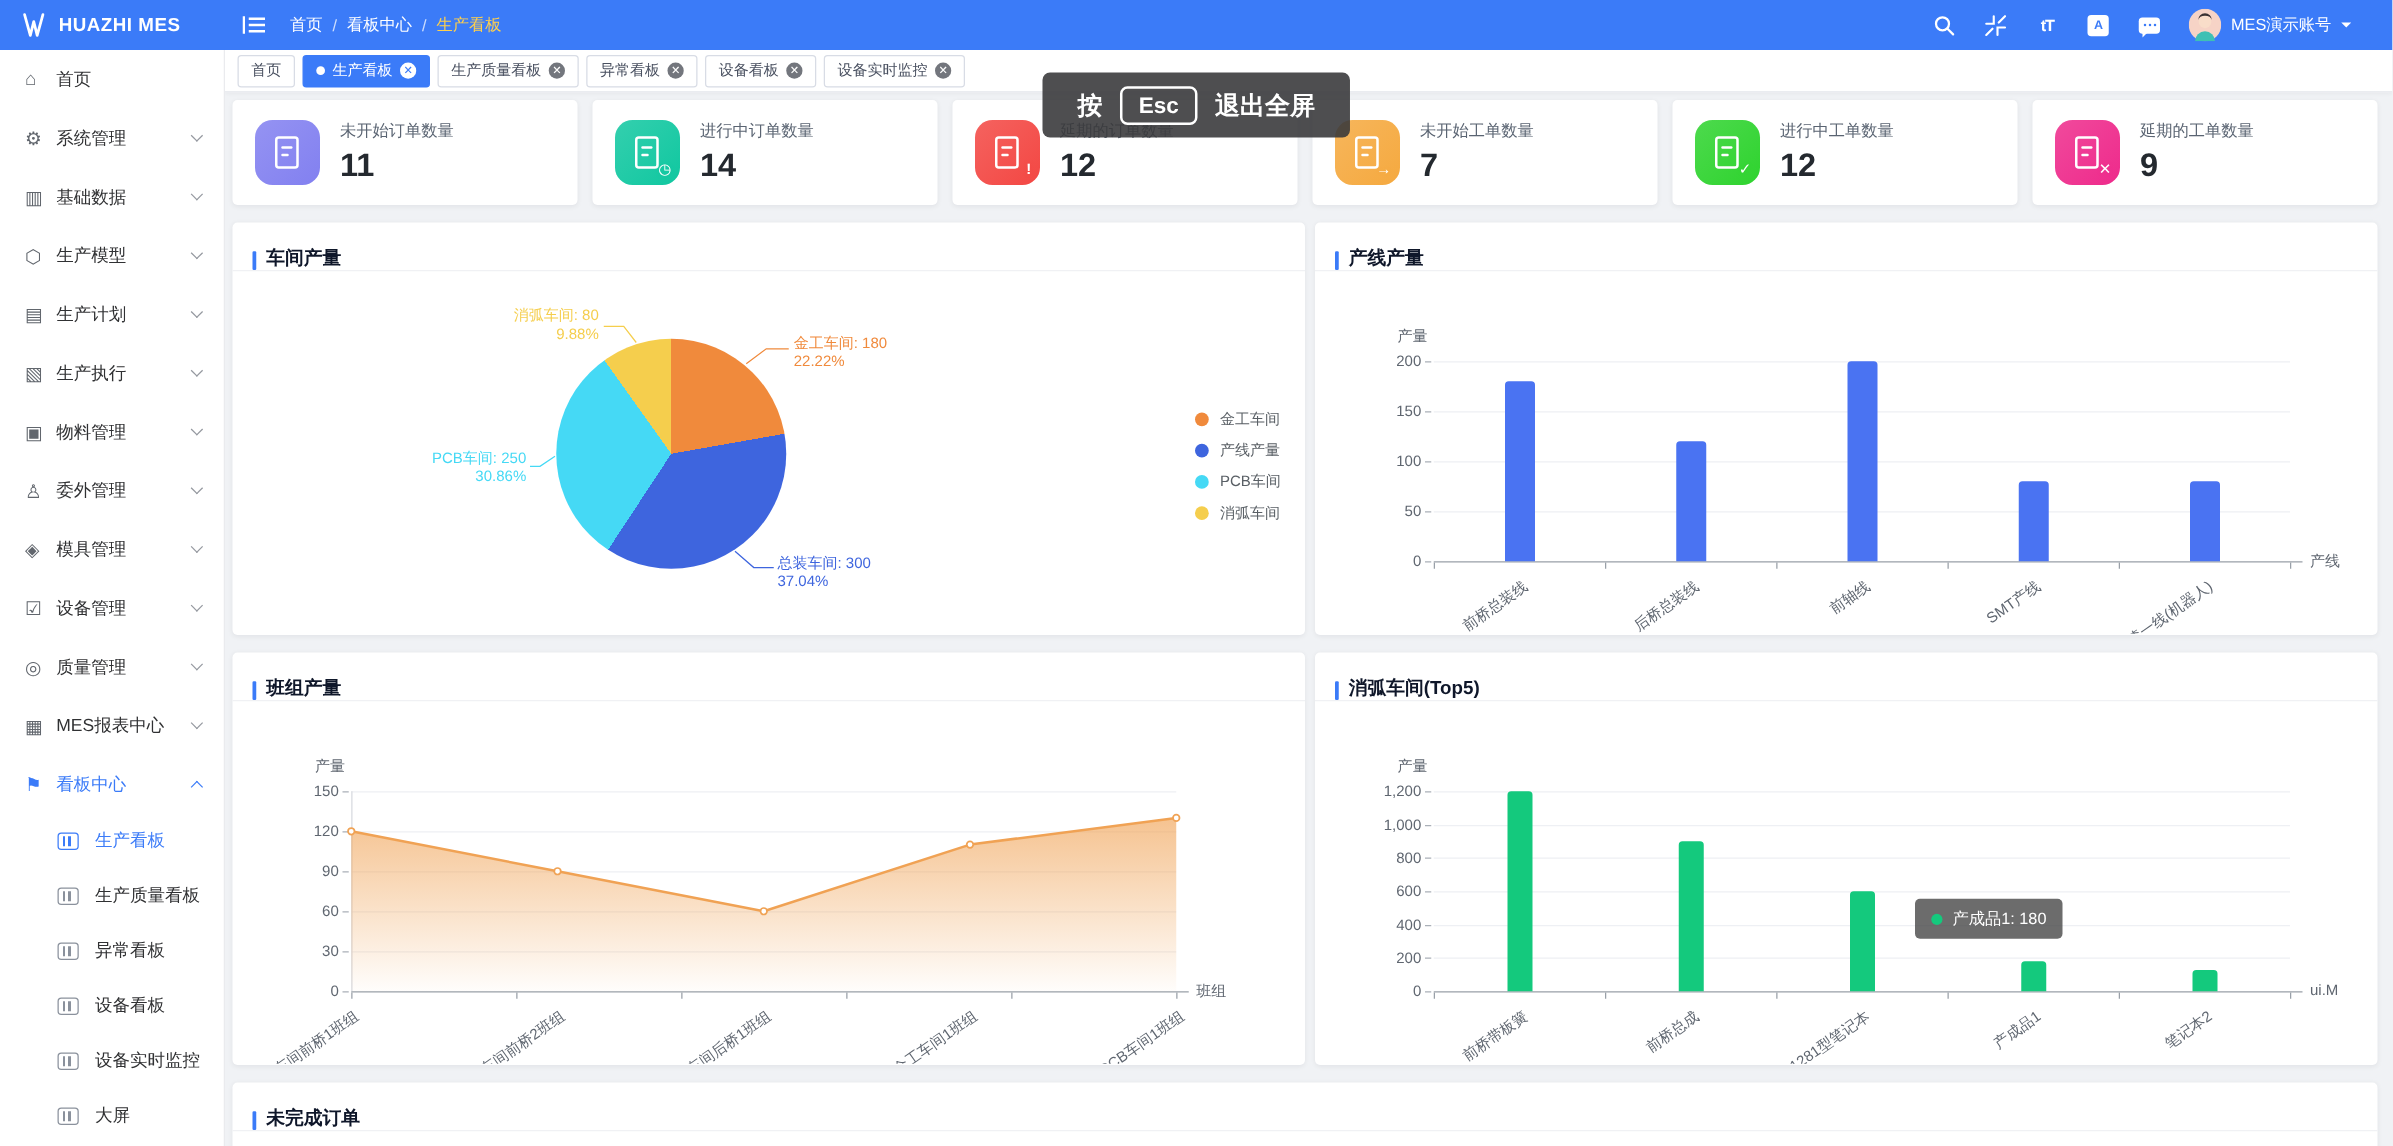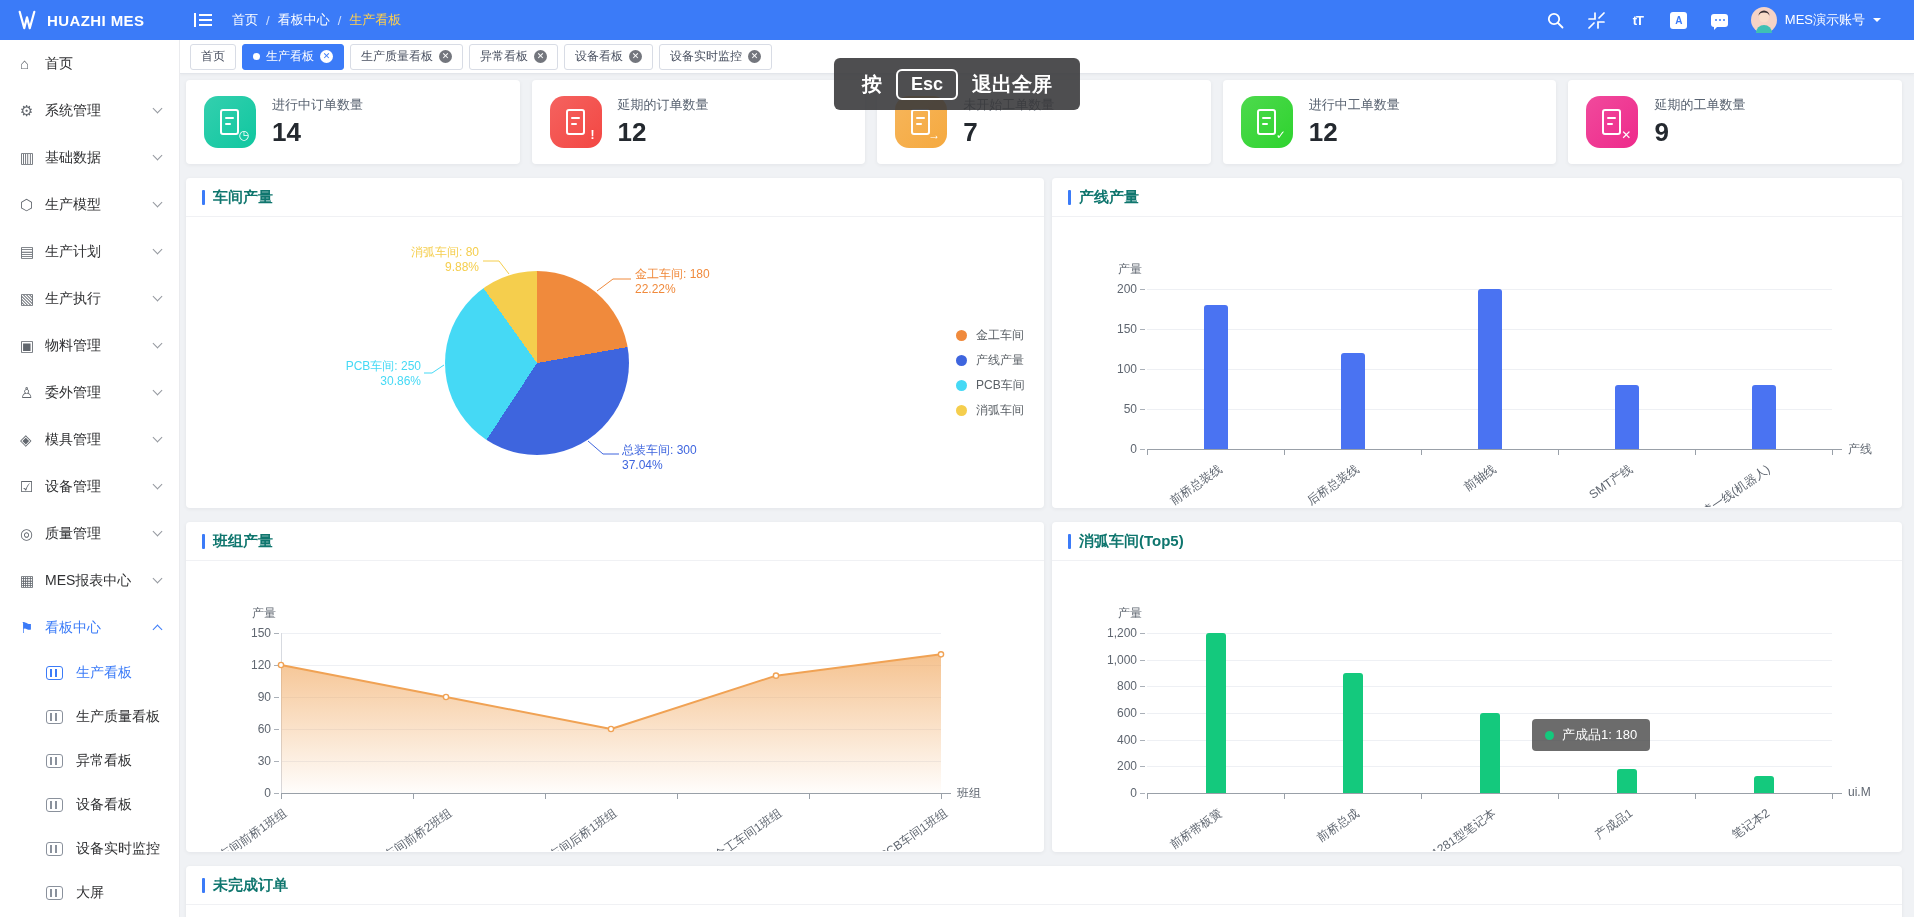--- a/index.html
+++ b/index.html
@@ -61,21 +61,21 @@
   .stat-doc{position:absolute;left:16px;top:13px;width:19px;height:26px;border:2px solid #fff;border-radius:3px}
   .stat-doc::before,.stat-doc::after{content:"";position:absolute;left:3px;height:2px;background:#fff;border-radius:1px}
   .stat-doc::before{top:6px;width:9px}
   .stat-doc::after{top:12px;width:6px}
   .stat-badge{position:absolute;right:7px;bottom:7px;font-size:12px;font-weight:bold;color:#fff;line-height:1}
   .stat-info .lbl{font-size:13px;color:#5a6472}
   .stat-info .val{font-size:26px;font-weight:bold;color:#24292f;margin-top:3px}
 
   
   .card{position:absolute;background:#fff;border-radius:4px;box-shadow:0 1px 4px rgba(0,21,41,.06)}
-  .card-hd{height:39px;display:flex;align-items:center;padding:0 16px;border-bottom:1px solid #f0f1f4;font-size:15px;font-weight:bold;color:#0f766e;gap:8px}
+  .card-hd{height:39px;display:flex;align-items:flex-end;padding:0 16px;border-bottom:1px solid #f0f1f4;font-size:15px;font-weight:bold;color:#0f172a;gap:8px}
   .accent{width:3px;height:15px;background:#3b7bf8;border-radius:1px;flex:0 0 3px}
   .card-bd{position:relative;height:calc(100% - 40px);overflow:hidden}
   #card-pie{left:186px;top:178px;width:858px;height:330px}
   #card-bar1{left:1052px;top:178px;width:850px;height:330px}
   #card-area{left:186px;top:522px;width:858px;height:330px}
   #card-top5{left:1052px;top:522px;width:850px;height:330px}
   #card-orders{left:186px;top:866px;width:1716px;height:140px}
 
   .gridline{position:absolute;height:1px;background:#eef0f4}
   .ytick{position:absolute;width:52px;text-align:right;font-size:12px;color:#5f6670}
@@ -284,20 +284,29 @@
       </div>
     </div>
 
   <div class="toast">
     <span>按</span>
     <span class="esc-key">Esc</span>
     <span>退出全屏</span>
   </div>
 
   <div class="stat-row" id="stat-row">
+      <div class="stat-card">
+        <span class="stat-ico" style="background: linear-gradient(135deg, rgba(130, 128, 240, 0.85), rgb(130, 128, 240));">
+          <span class="stat-doc"></span>
+        </span>
+        <div class="stat-info">
+          <div class="lbl">未开始订单数量</div>
+          <div class="val">11</div>
+        </div>
+      </div>
       <div class="stat-card">
         <span class="stat-ico" style="background: linear-gradient(135deg, rgba(16, 199, 160, 0.85), rgb(16, 199, 160));">
           <span class="stat-doc"></span>
           <span class="stat-badge" style="text-shadow: rgb(16, 199, 160) 0px 0px 3px;">◷</span>
         </span>
         <div class="stat-info">
           <div class="lbl">进行中订单数量</div>
           <div class="val">14</div>
         </div>
       </div>

